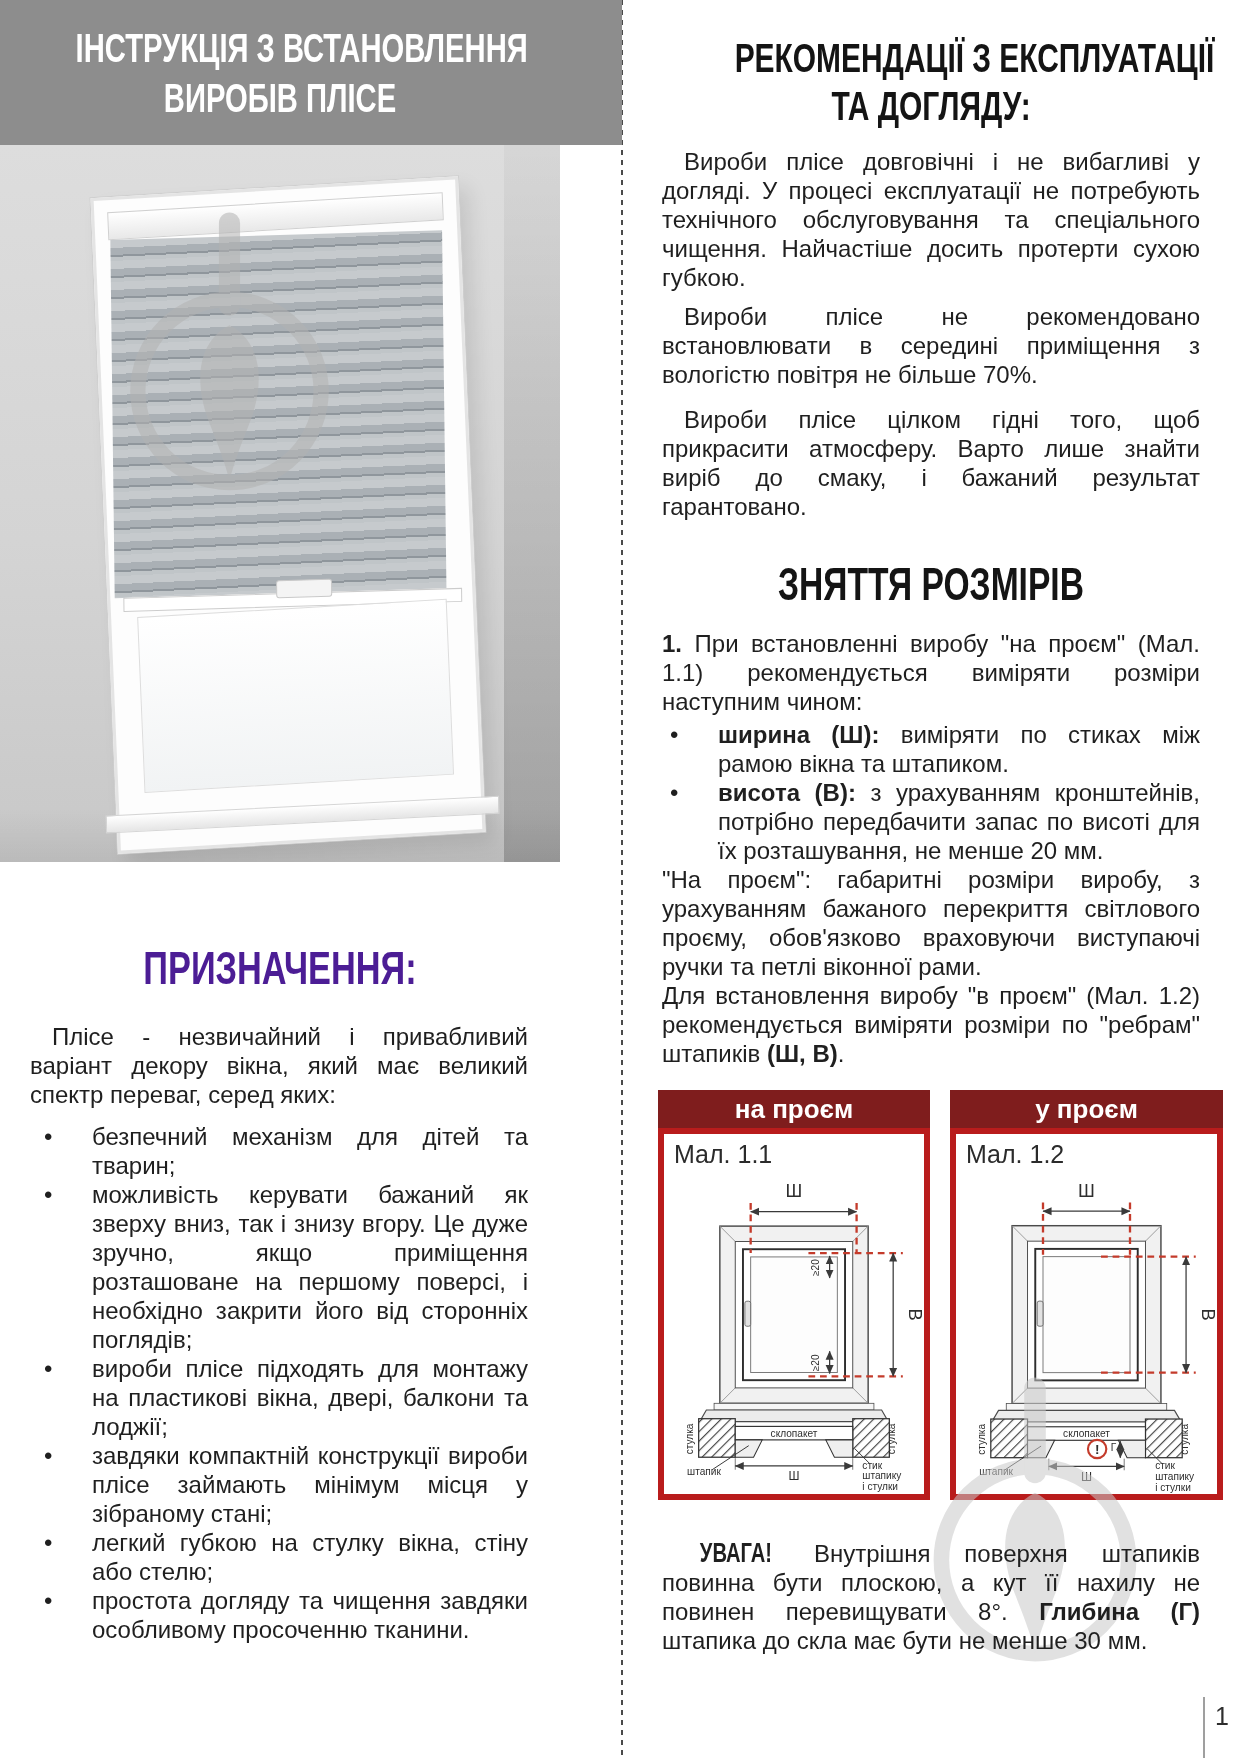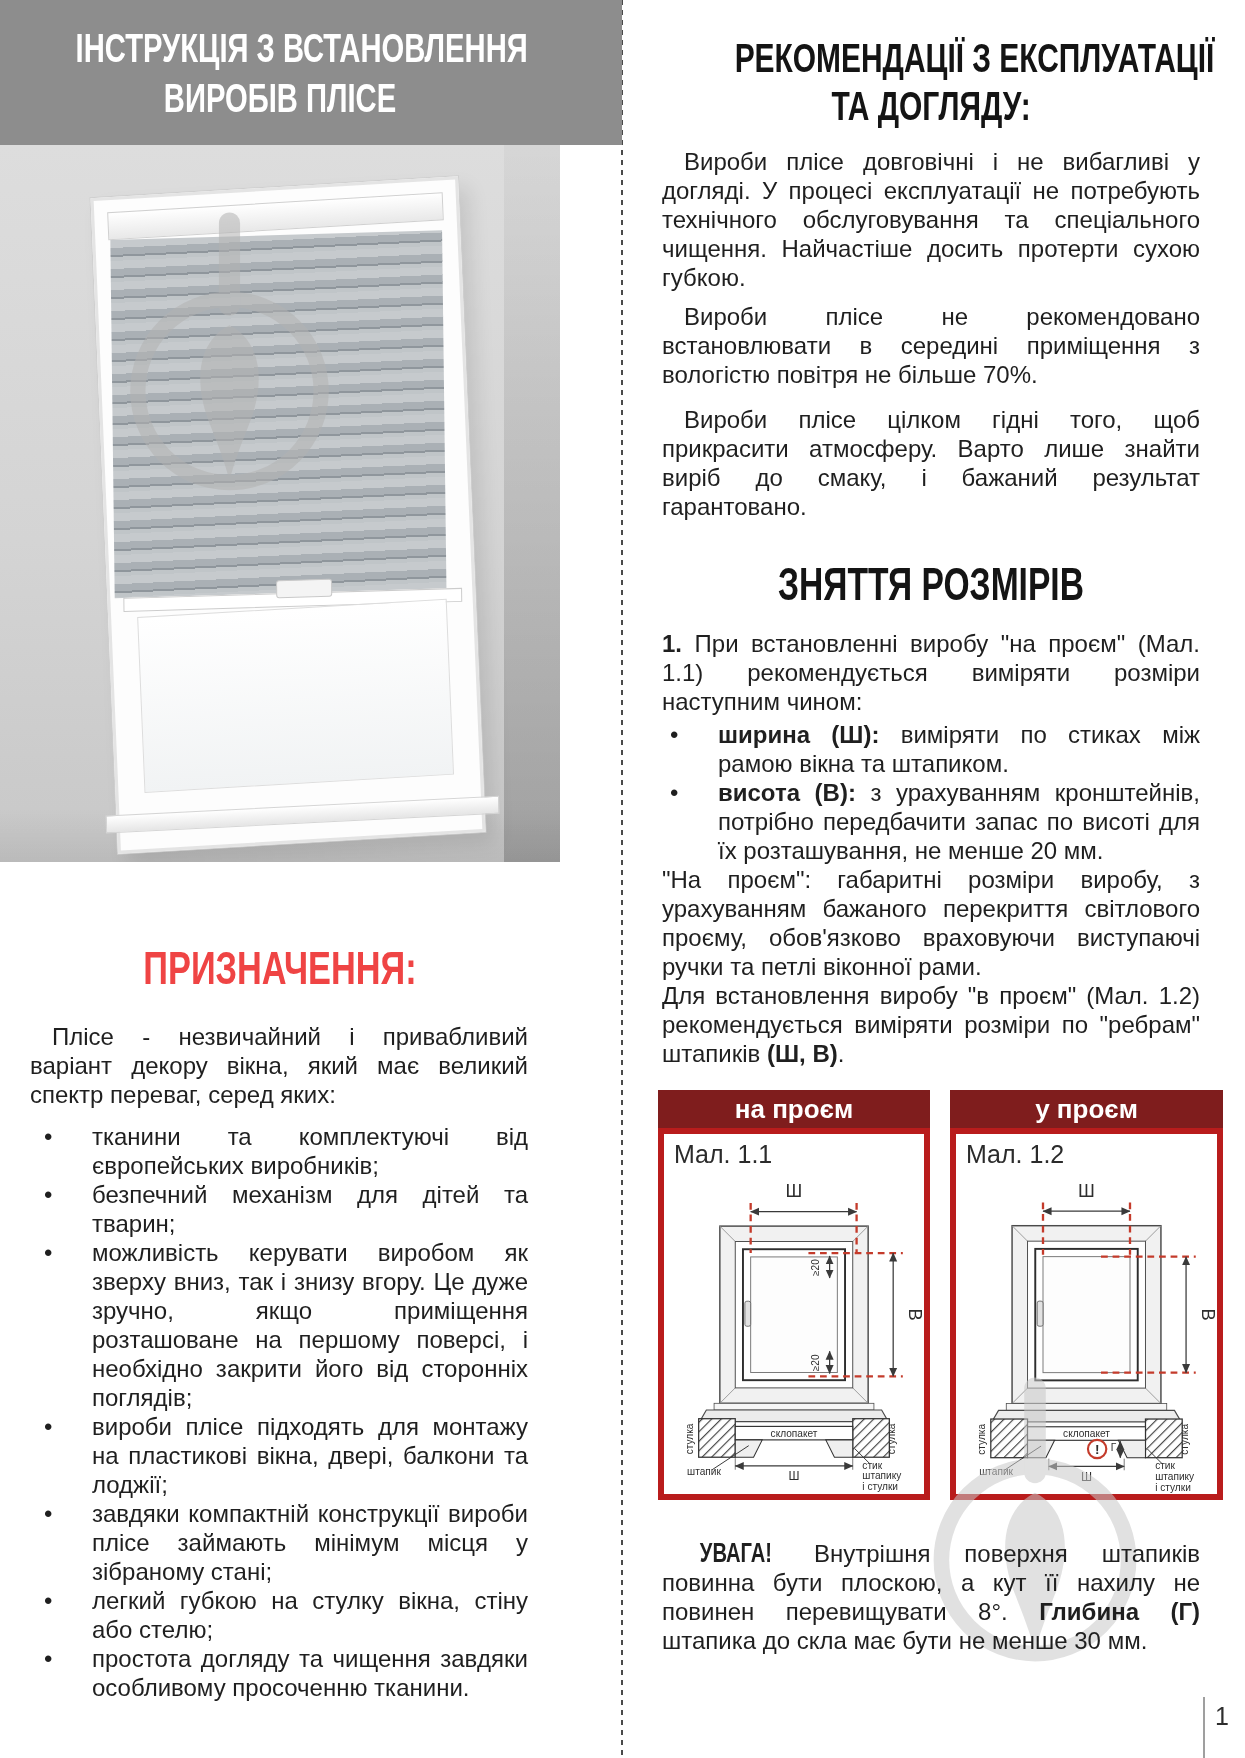--- a/index.html
+++ b/index.html
@@ -33,21 +33,21 @@
   .rail{position:absolute;left:13px;right:10px;top:398px;height:12px;background:#fff;
         border:1px solid #ccc;transform:rotate(1.7deg);transform-origin:top left;}
   .tab{position:absolute;left:45%;top:-14px;width:54px;height:16px;background:#f4f4f4;
        border:1px solid #c9c9c9;border-radius:3px;}
   .glass{position:absolute;left:26px;right:26px;top:418px;bottom:56px;
          background:linear-gradient(180deg,#ffffff,#f1f3f4);border:1px solid #ddd;}
   .sill{position:absolute;left:-14px;right:-18px;bottom:16px;height:16px;
         background:linear-gradient(#ffffff,#e5e5e5);border:1px solid #d5d5d5;transform:rotate(.5deg);}
 
   .sec-hd-left{position:absolute;left:0;top:940px;width:560px;text-align:center;
-               font-weight:700;font-size:47px;color:#ef4444;}
+               font-weight:700;font-size:47px;color:#4c1d95;}
   .intro{position:absolute;left:30px;top:1022px;width:498px;}
   .pbody{font-size:24px;line-height:29px;text-align:justify;margin:0;}
   .indent{text-indent:22px;}
   .bullets-left{position:absolute;left:30px;top:1122px;width:498px;}
   ul.blist{list-style:none;margin:0;padding:0;}
   .blist li{position:relative;padding-left:62px;font-size:24px;line-height:29px;text-align:justify;}
   .blist li::before{content:"•";position:absolute;left:14px;}
 
   
   .rflow{position:absolute;left:662px;top:0;width:538px;padding-top:34px;}
@@ -120,23 +120,22 @@
   <div class="sec-hd-left">
     <span class="cx">ПРИЗНАЧЕННЯ:</span>
   </div>
 
   <div class="intro">
     <p class="pbody indent">Плісе - незвичайний і привабливий варіант декору вікна, який має великий спектр переваг, серед яких:</p>
   </div>
 
   <div class="bullets-left">
     <ul class="blist">
-      <li>тканини та комплектуючі від європейських виробників;</li>
       <li>безпечний механізм для дітей та тварин;</li>
-      <li>можливість керувати виробом як зверху вниз, так і знизу вгору. Це дуже зручно, якщо приміщення розташоване на першому поверсі, і необхідно закрити його від сторонніх поглядів;</li>
+      <li>можливість керувати бажаний як зверху вниз, так і знизу вгору. Це дуже зручно, якщо приміщення розташоване на першому поверсі, і необхідно закрити його від сторонніх поглядів;</li>
       <li>вироби плісе підходять для монтажу на пластикові вікна, двері, балкони та лоджії;</li>
       <li>завдяки компактній конструкції вироби плісе займають мінімум місця у зібраному стані;</li>
       <li>легкий губкою на стулку вікна, стіну або стелю;</li>
       <li>простота догляду та чищення завдяки особливому просоченню тканини.</li>
     </ul>
   </div>
 
   <div class="rflow">
     <div class="care-hd">
       <span class="cx">РЕКОМЕНДАЦІЇ З ЕКСПЛУАТАЦІЇ</span>

